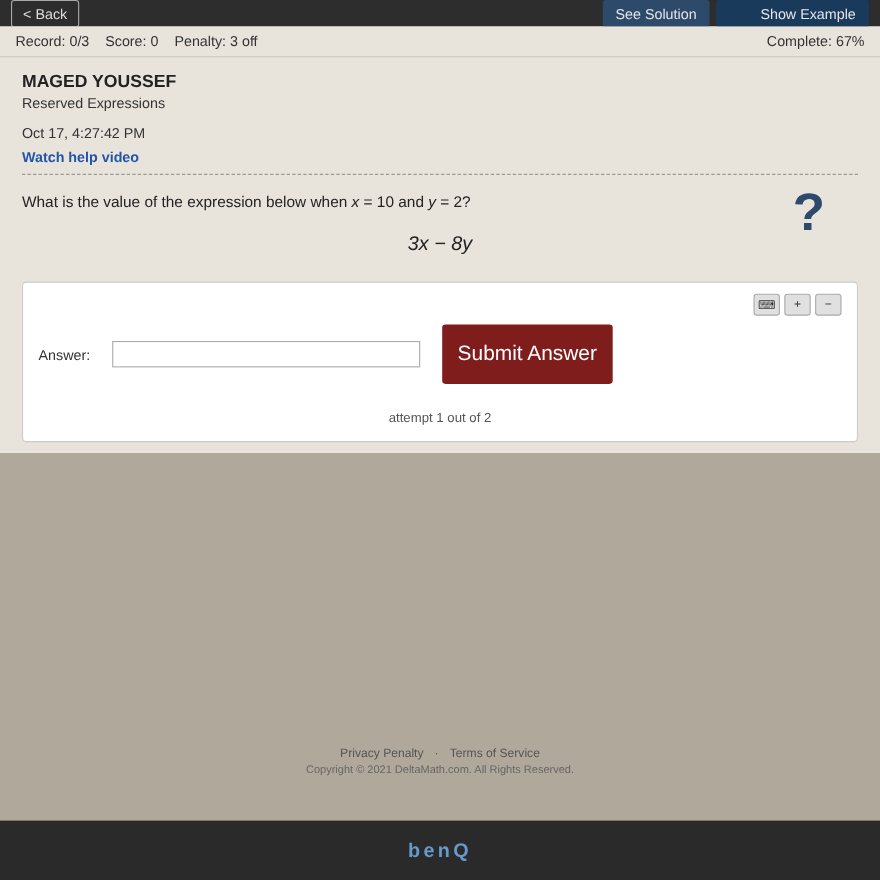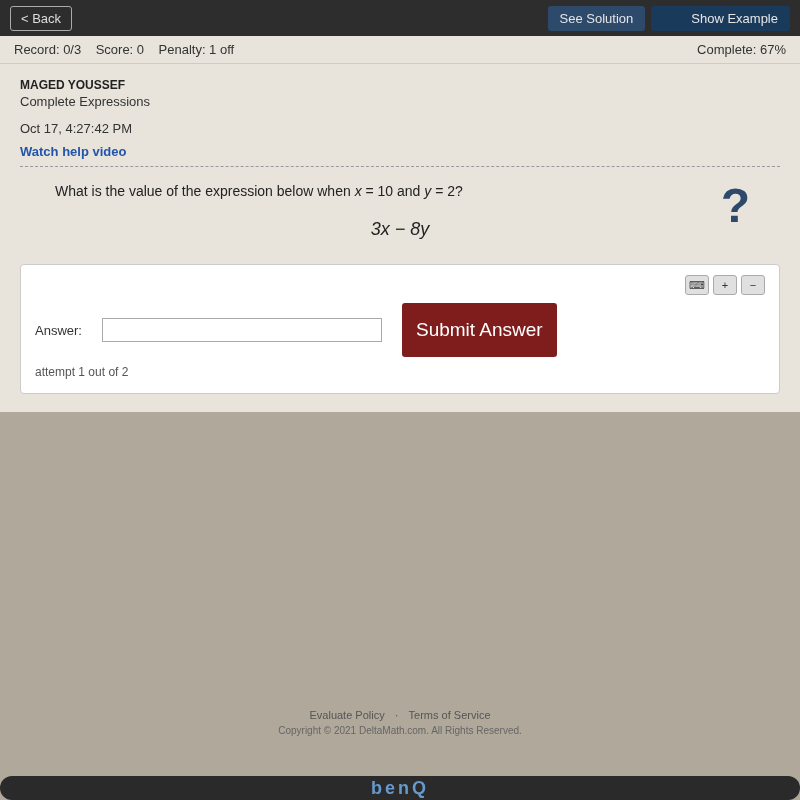--- a/index.html
+++ b/index.html
@@ -14,21 +14,21 @@
       flex-direction: column;
     }
 
     
     .top-bar {
       background-color: #2d2d2d;
       display: flex;
       align-items: center;
       justify-content: space-between;
       padding: 0 10px;
-      height: 36px;
+      height: 24px;
       flex-shrink: 0;
     }
 
     .back-btn {
       background: transparent;
       border: 1px solid #aaa;
       color: #ddd;
       padding: 4px 10px;
       font-size: 13px;
       cursor: pointer;
@@ -76,21 +76,21 @@
     
     .main-content {
       background-color: #e8e4dc;
       flex: 1;
       padding: 14px 20px 10px 20px;
       display: flex;
       flex-direction: column;
     }
 
     .student-name {
-      font-size: 12px;
+      font-size: 16px;
       font-weight: bold;
       color: #222;
       margin-bottom: 2px;
     }
 
     .subject-name {
       font-size: 13px;
       color: #333;
       margin-bottom: 2px;
     }
@@ -127,21 +127,20 @@
     .divider {
       border: none;
       border-top: 1px dashed #999;
       margin: 6px 0 16px 0;
     }
 
     .question-text {
       font-size: 14px;
       color: #222;
       margin-bottom: 20px;
-      margin-left: 35px;
     }
 
     .expression {
       font-size: 18px;
       color: #222;
       text-align: center;
       margin-bottom: 24px;
       font-style: italic;
     }
 
@@ -199,24 +198,24 @@
       background-color: #7f1d1d;
       color: white;
       border: none;
       padding: 16px 14px;
       font-size: 19px;
       cursor: pointer;
       border-radius: 3px;
     }
 
     .attempt-text {
-      text-align: left;
+      text-align: center;
       font-size: 12px;
       color: #555;
-      margin-top: 8px;
+      margin-top: 24px;
     }
 
     
     .page-footer {
       background-color: #b0a89a;
       flex: 1;
       display: flex;
       flex-direction: column;
       align-items: center;
       justify-content: flex-end;
@@ -236,26 +235,25 @@
     }
 
     .footer-copy {
       font-size: 10px;
       color: #666;
     }
 
     
     .monitor-bezel {
       background-color: #2a2a2a;
-      height: 24px;
+      height: 54px;
       display: flex;
       align-items: center;
       justify-content: center;
       flex-shrink: 0;
-      border-radius: 12px;
     }
 
     .monitor-logo {
       color: #6699cc;
       font-size: 18px;
       font-weight: bold;
       letter-spacing: 3px;
     }
   </style>
 </head>
@@ -268,33 +266,33 @@
     <button class="top-btn active">Show Example</button>
   </div>
 </div>
 
 <div class="record-bar">
   <div>
     <span>Record: 0/3</span>
     &nbsp;&nbsp;
     <span>Score: 0</span>
     &nbsp;&nbsp;
-    <span>Penalty: 1 off</span>
+    <span>Penalty: 3 off</span>
   </div>
   <div class="complete">Complete: 67%</div>
 </div>
 
 <div class="main-content">
   <div class="question-container">
     
     <div class="help-icon">?</div>
 
     
     <div class="student-name">MAGED YOUSSEF</div>
-    <div class="subject-name">Complete Expressions</div>
+    <div class="subject-name">Reserved Expressions</div>
     <div class="date-time">Oct 17, 4:27:42 PM</div>
     <a class="watch-help" href="#">Watch help video</a>
 
     
     <hr class="divider">
 
     
     <div class="question-text">
       What is the value of the expression below when <em>x</em> = 10 and <em>y</em> = 2?
     </div>
@@ -316,21 +314,21 @@
         <input class="answer-input" type="text" style="">
         <button class="submit-btn">Submit Answer</button>
       </div>
       <div class="attempt-text">attempt 1 out of 2</div>
     </div>
   </div>
 </div>
 
 <div class="page-footer">
   <div class="footer-links">
-    <a href="#">Evaluate Policy</a>
+    <a href="#">Privacy Penalty</a>
     &nbsp;·&nbsp;
     <a href="#">Terms of Service</a>
   </div>
   <div class="footer-copy">Copyright © 2021 DeltaMath.com. All Rights Reserved.</div>
 </div>
 
 <div class="monitor-bezel">
   <span class="monitor-logo">benQ</span>
 </div>
 

